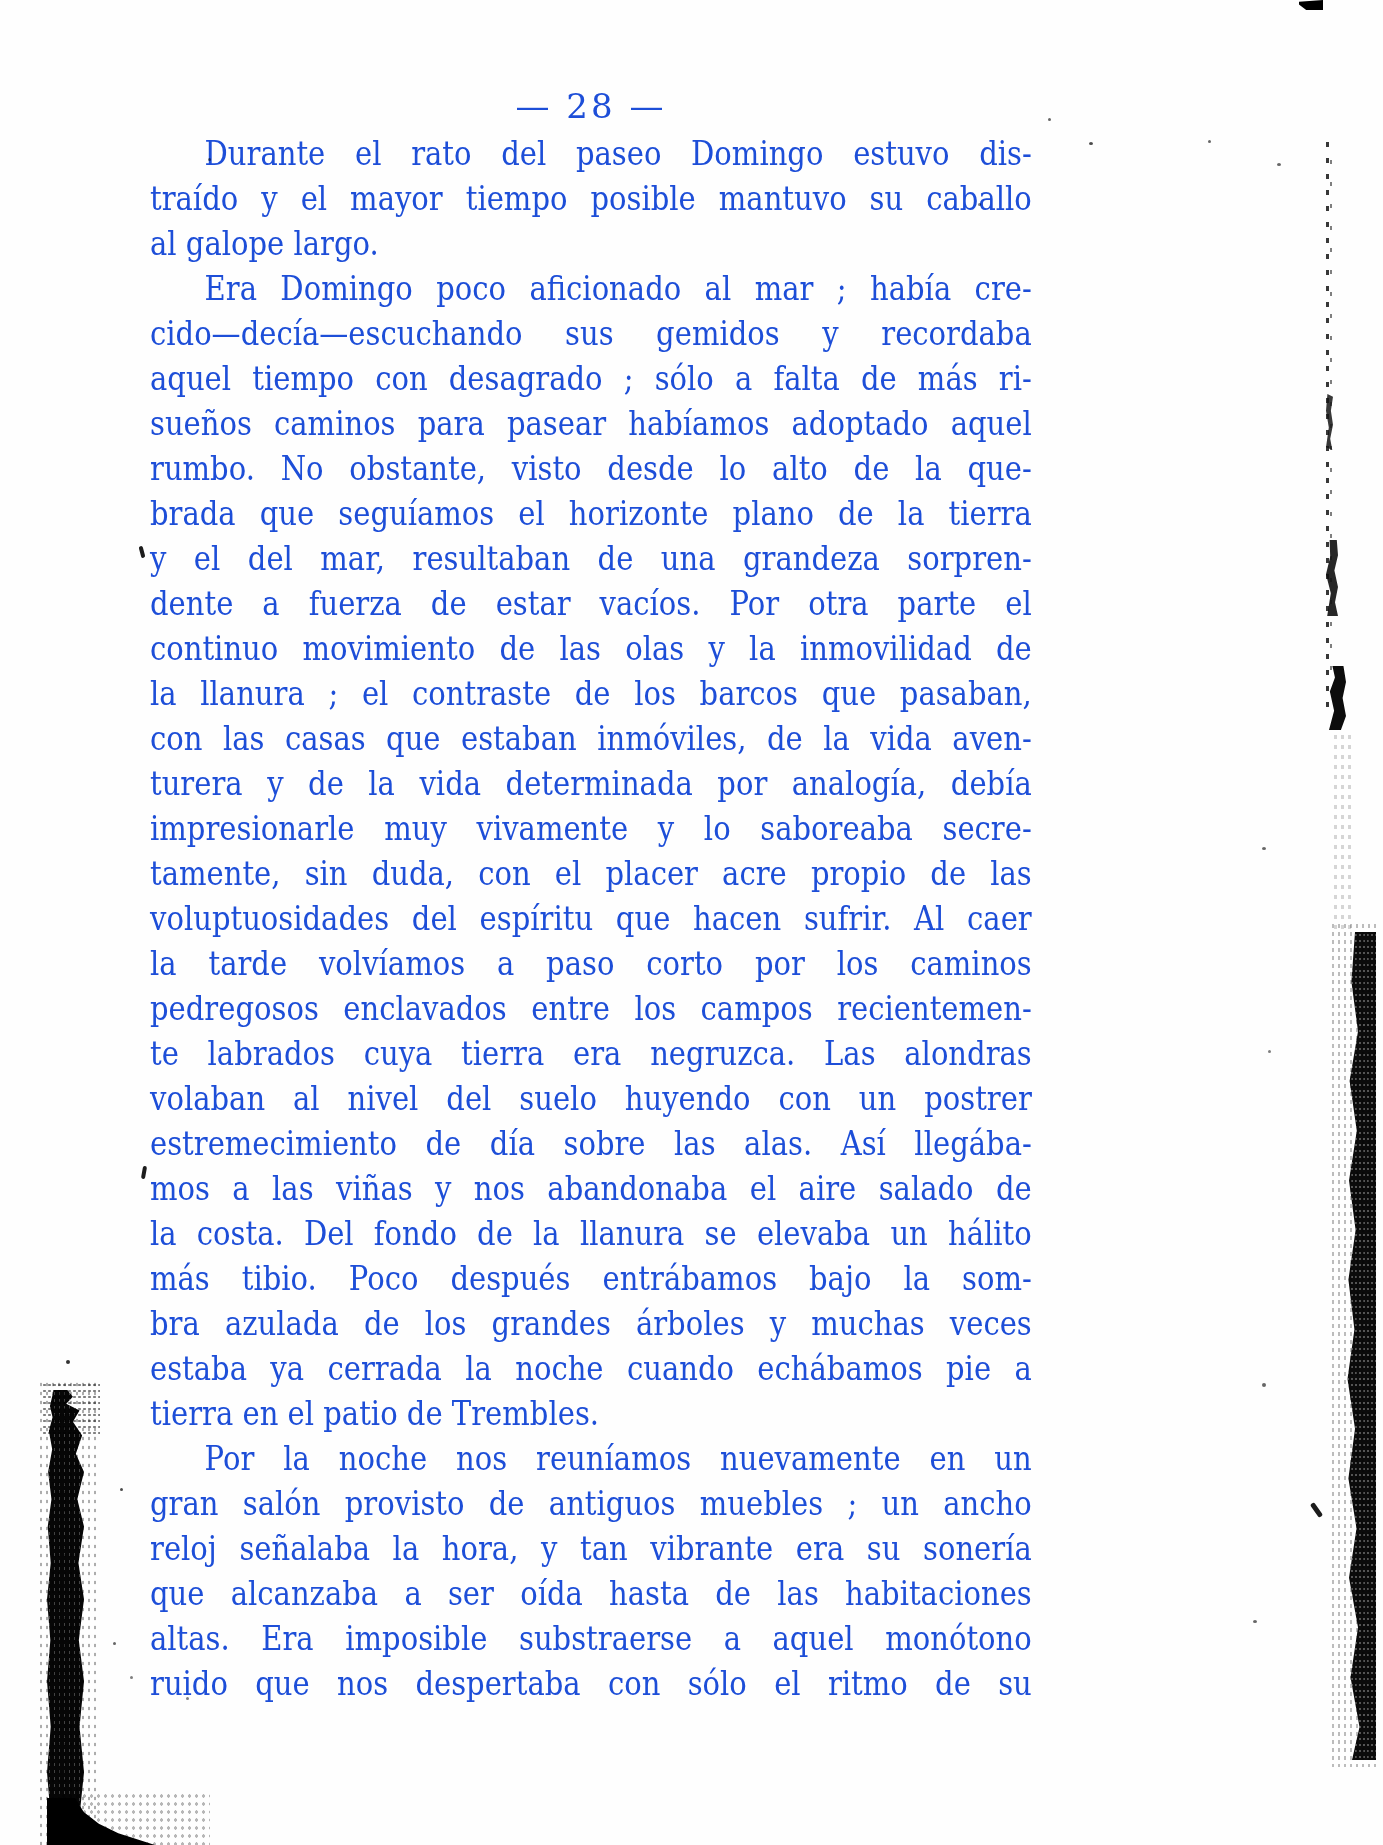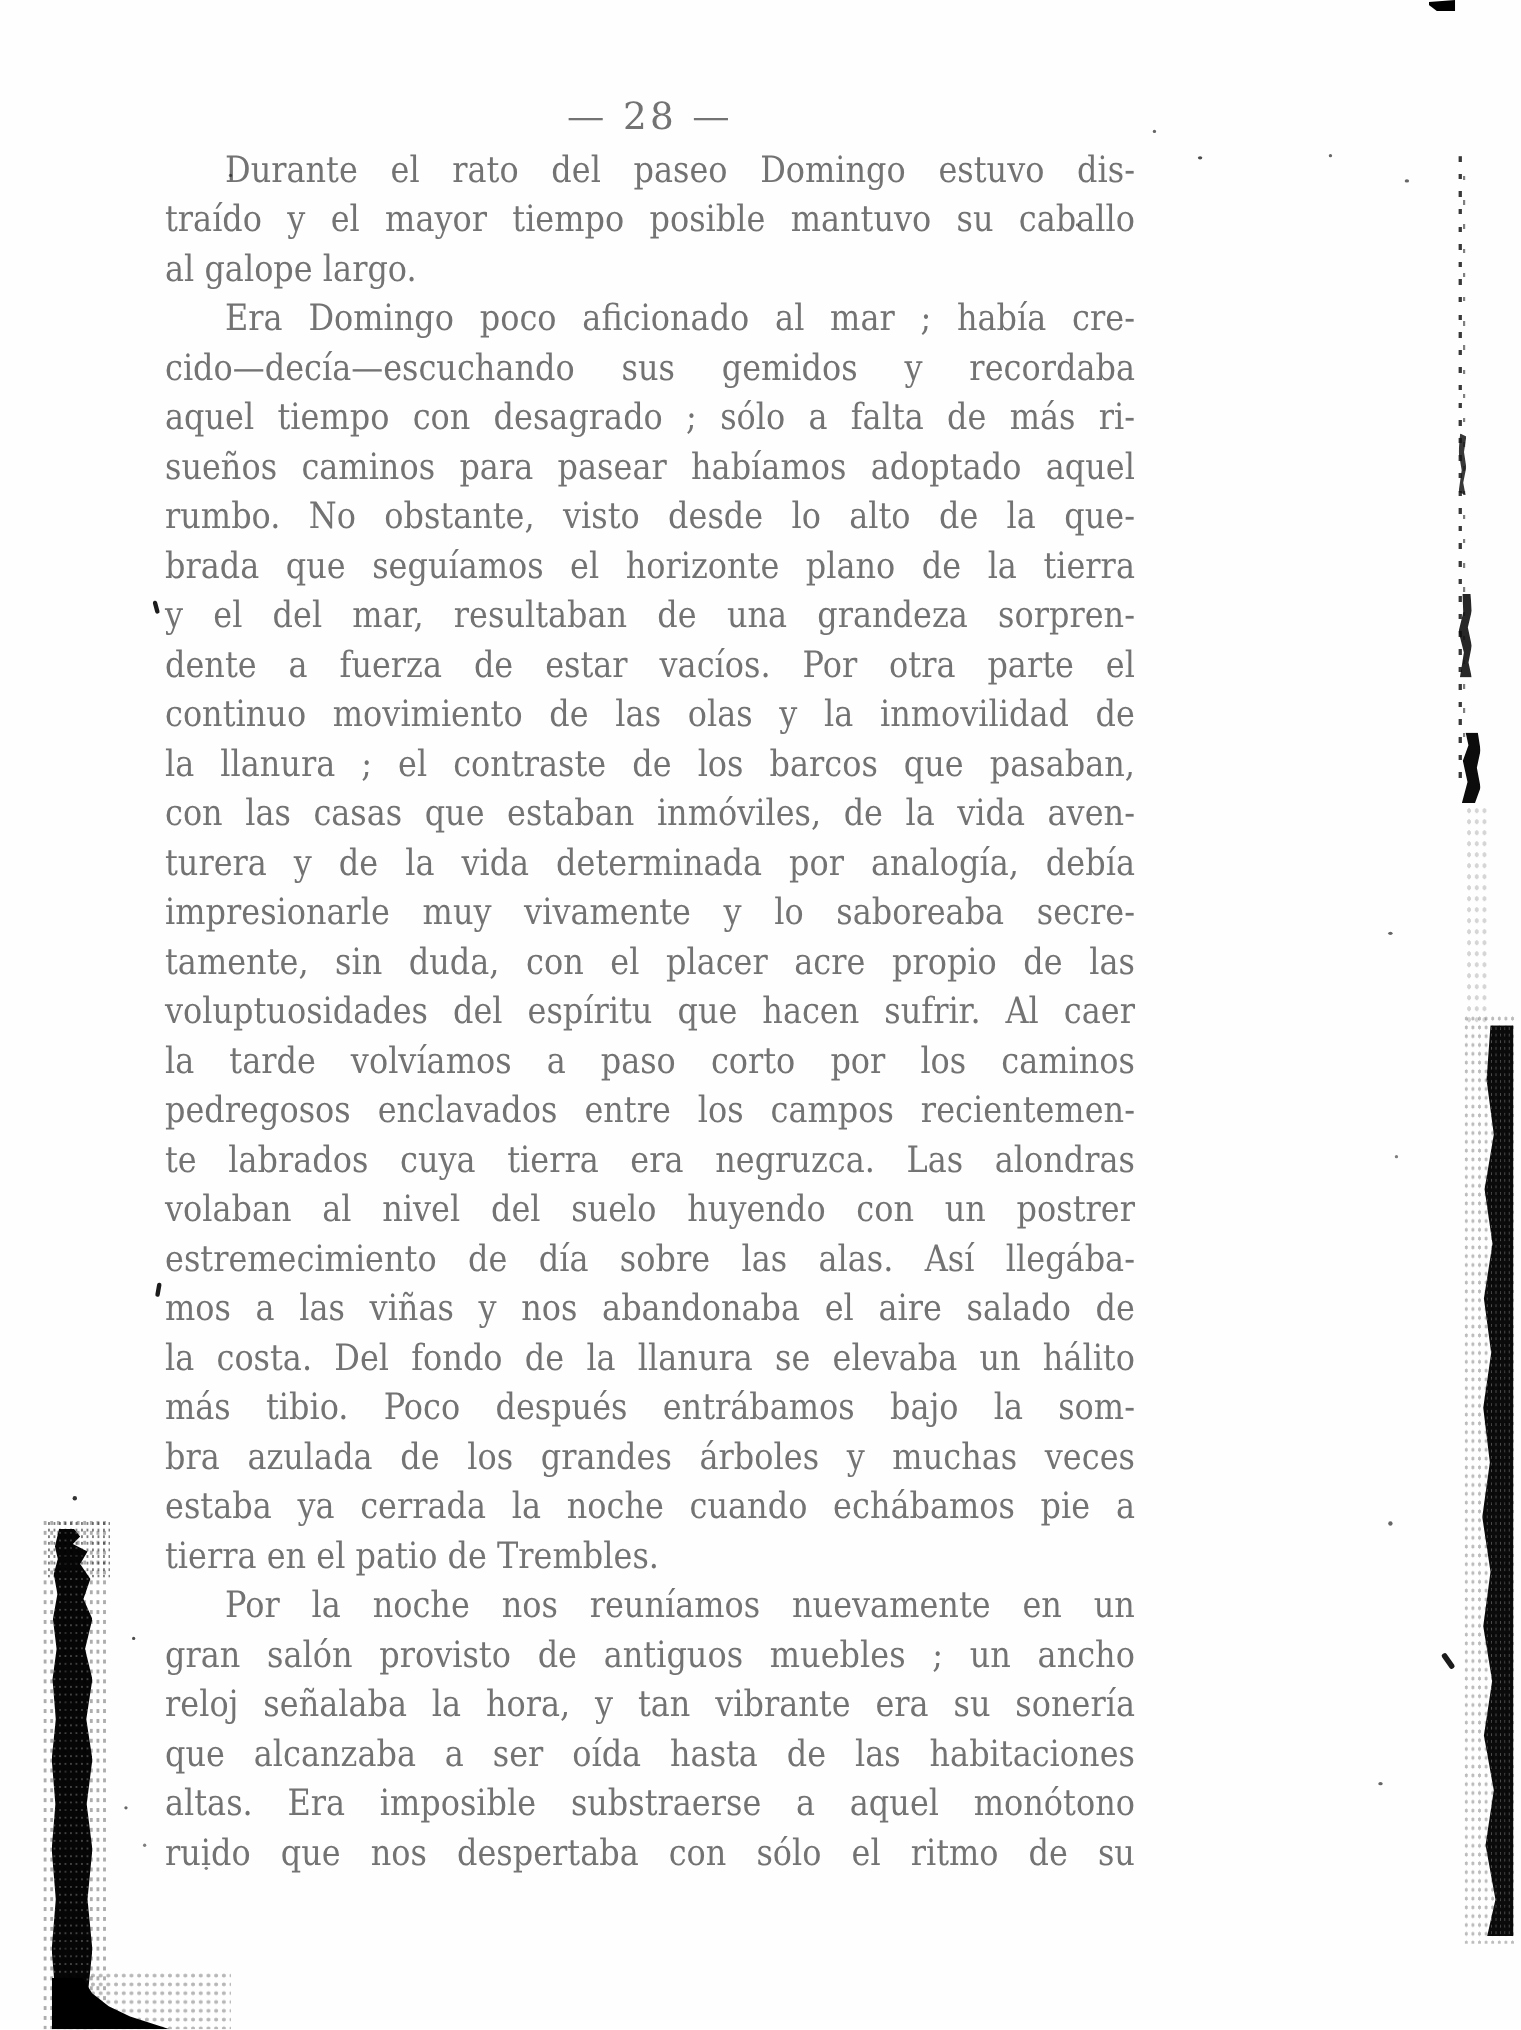--- a/index.html
+++ b/index.html
@@ -1,17 +1,17 @@
 <!DOCTYPE html>
 <html><head>
 <meta charset="utf-8">
 <style>
   html,body{margin:0;padding:0;background:#ffffff;}
   .page{position:relative;width:1383px;height:1845px;background:#fefefe;overflow:hidden;
-        font-family:"DejaVu Serif", serif;color:#737373;}
+        font-family:"DejaVu Serif", serif;color:#1d4ed8;}
   .hdr{position:absolute;top:86px;left:150px;width:882px;text-align:center;
        font-size:34px;letter-spacing:3px;white-space:pre;}
   .page-text{position:absolute;top:131px;left:150px;width:1002px;
              transform:scaleX(0.88);transform-origin:left top;
              font-size:33px;line-height:45px;}
   .line{text-align:justify;text-align-last:justify;white-space:normal;height:45px;overflow:visible;}
   .line.indent{padding-left:62px;}
   .line.last{text-align-last:left;}
   
   .art{position:absolute;}

